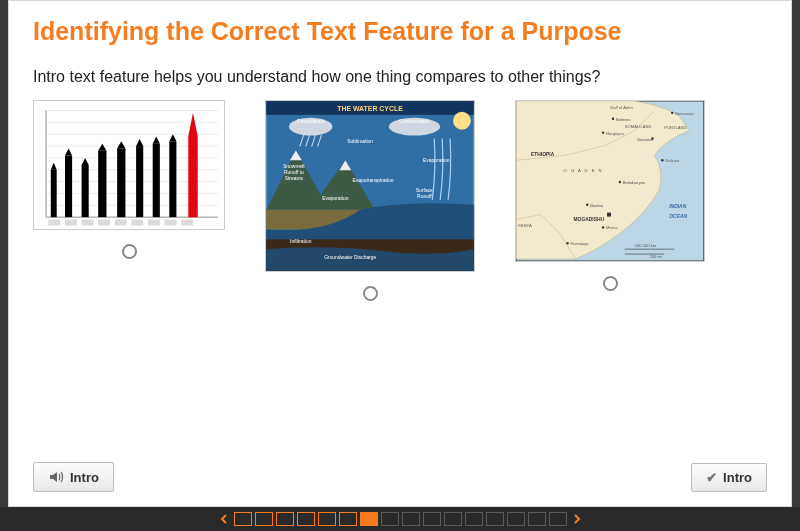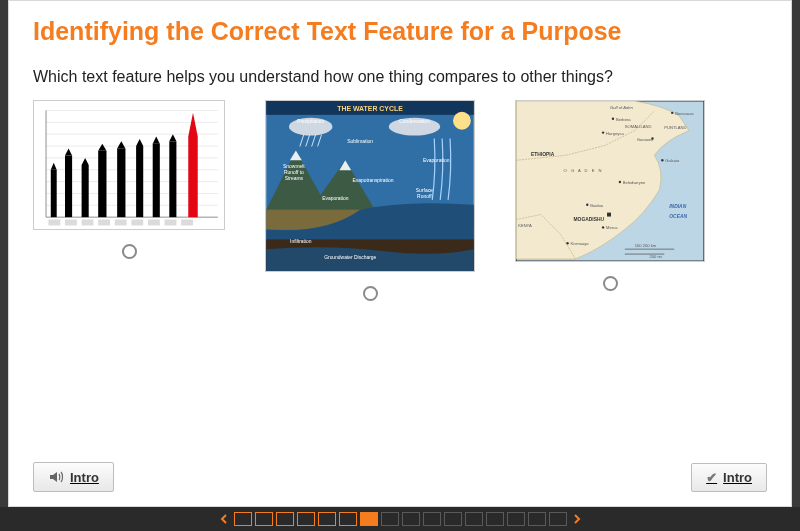--- a/index.html
+++ b/index.html
@@ -5,21 +5,21 @@
 * { box-sizing: border-box; margin: 0; padding: 0; }
 html, body { width: 800px; height: 531px; overflow: hidden; font-family: Arial, Helvetica, sans-serif; }
 body { background: #3a3a3a; display: flex; flex-direction: column; }
 .frame { background: #fff; border: 1px solid #d8d8d8; margin: 0 8px; flex: 1; display: flex; flex-direction: column; padding: 16px 24px 14px; }
 .title { color: #f57c1f; font-size: 25px; font-weight: bold; margin-bottom: 22px; }
 .question { color: #222; font-size: 16px; margin-bottom: 14px; }
 .options { display: flex; gap: 40px; align-items: flex-start; justify-content: flex-start; }
 .option { display: flex; flex-direction: column; align-items: center; }
 .thumb { border: 1px solid #ccc; background: #fff; display: block; }
 .radio { width: 15px; height: 15px; border: 2px solid #8a8a8a; border-radius: 50%; margin-top: 14px; cursor: pointer; background: #fff; }
-.footer-bar { margin-top: auto; display: flex; justify-content: space-between; align-items: center; padding-top: 10px; text-decoration: underline; }
+.footer-bar { margin-top: auto; display: flex; justify-content: space-between; align-items: center; padding-top: 10px; }
 .btn { display: inline-flex; align-items: center; gap: 6px; border: 1px solid #bdbdbd; background: linear-gradient(#fcfcfc, #e8e8e8); padding: 6px 14px; font-size: 13px; font-weight: bold; color: #333; cursor: pointer; border-radius: 2px; }
 .check-icon::before { content: "✔"; color: #777; font-size: 13px; }
 .speaker-icon { width: 16px; height: 16px; }
 .nav-strip { height: 24px; background: #2a2a2a; display: flex; align-items: center; justify-content: center; gap: 4px; padding: 0 8px; }
 .nav-arrow { width: 12px; height: 12px; cursor: pointer; display: flex; align-items: center; justify-content: center; }
 .nav-box { width: 18px; height: 14px; border: 1px solid #f57c1f; background: transparent; cursor: pointer; }
 .nav-box.active { background: #f57c1f; }
 .nav-box.dim { border-color: #5a5a5a; }
 
 
@@ -43,21 +43,21 @@
 .map-text-b { font-size: 5px; fill: #333; font-weight: bold; }
 .map-ocean { fill: #3a6aa8; font-size: 5px; font-style: italic; font-weight: bold; }
 .map-dot { fill: #333; }
 .map-border { fill: none; stroke: #b6a97a; stroke-width: 0.6; stroke-dasharray: 2 1; }
 </style>
 </head>
 <body>
 
 <div class="frame">
   <h1 class="title">Identifying the Correct Text Feature for a Purpose</h1>
-  <p class="question">Which text feature helps you understand how one thing compares to other things?</p>
+  <p class="question">Intro text feature helps you understand how one thing compares to other things?</p>
 
   <div class="options">
 
     <div class="option">
       <svg class="thumb" width="192" height="130" viewBox="0 0 160 108" aria-label="Bar chart comparing heights of world's tallest buildings">
         <rect class="chart-bg" x="0" y="0" width="160" height="108"></rect>
         <g id="chart-grid">
             <line x1="10" x2="155" y1="88" y2="88" class="grid-line"></line>
             <line x1="10" x2="155" y1="78" y2="78" class="grid-line"></line>
             <line x1="10" x2="155" y1="68" y2="68" class="grid-line"></line>

